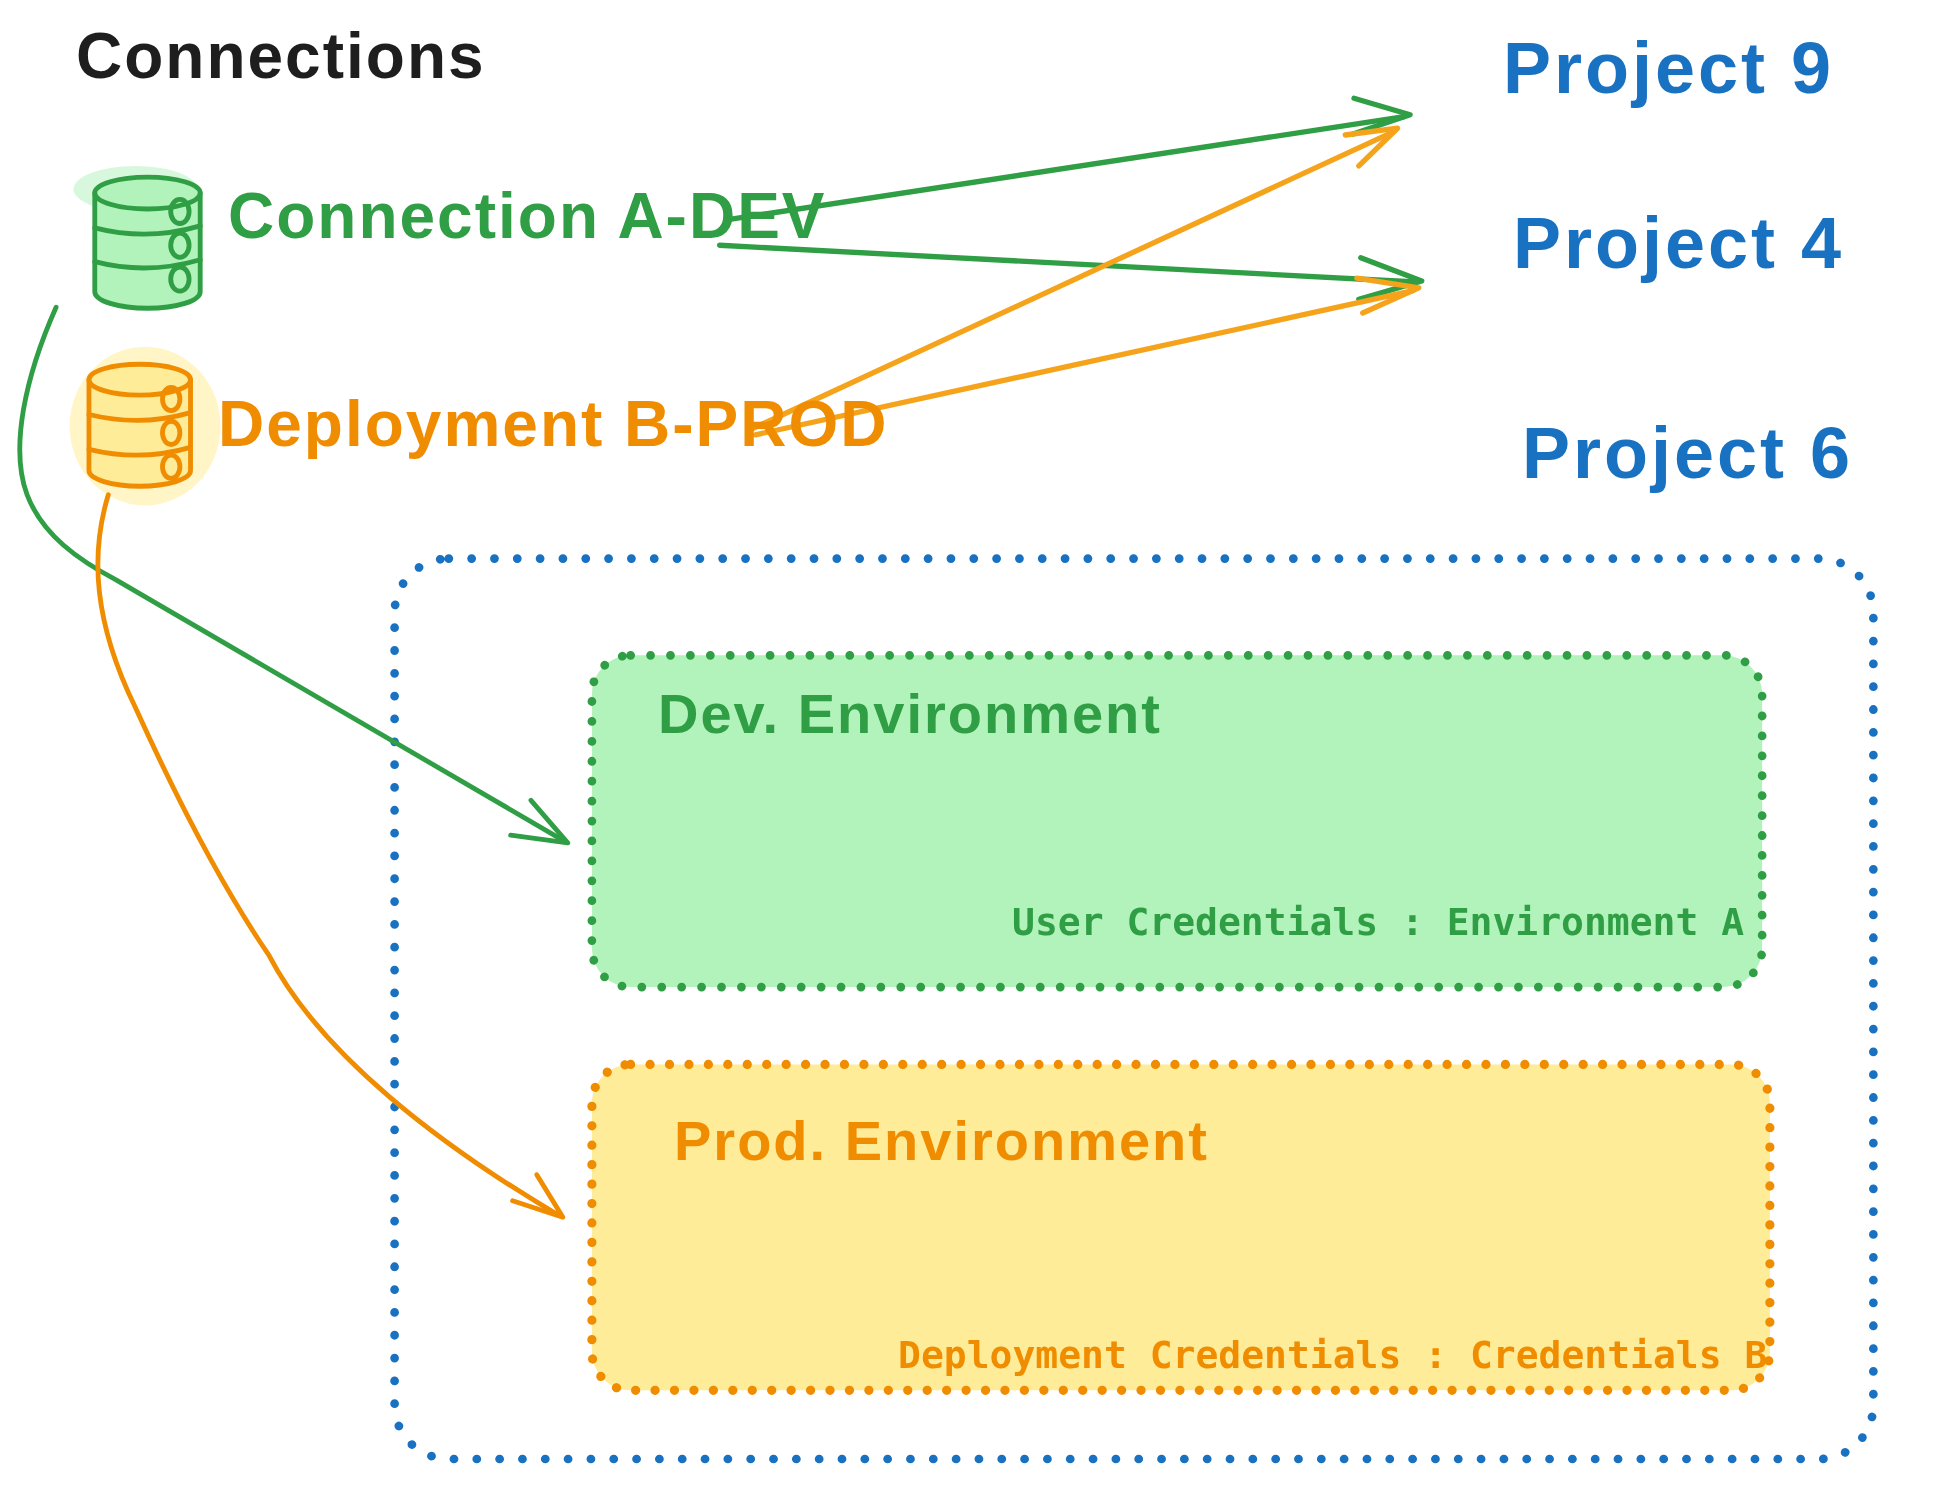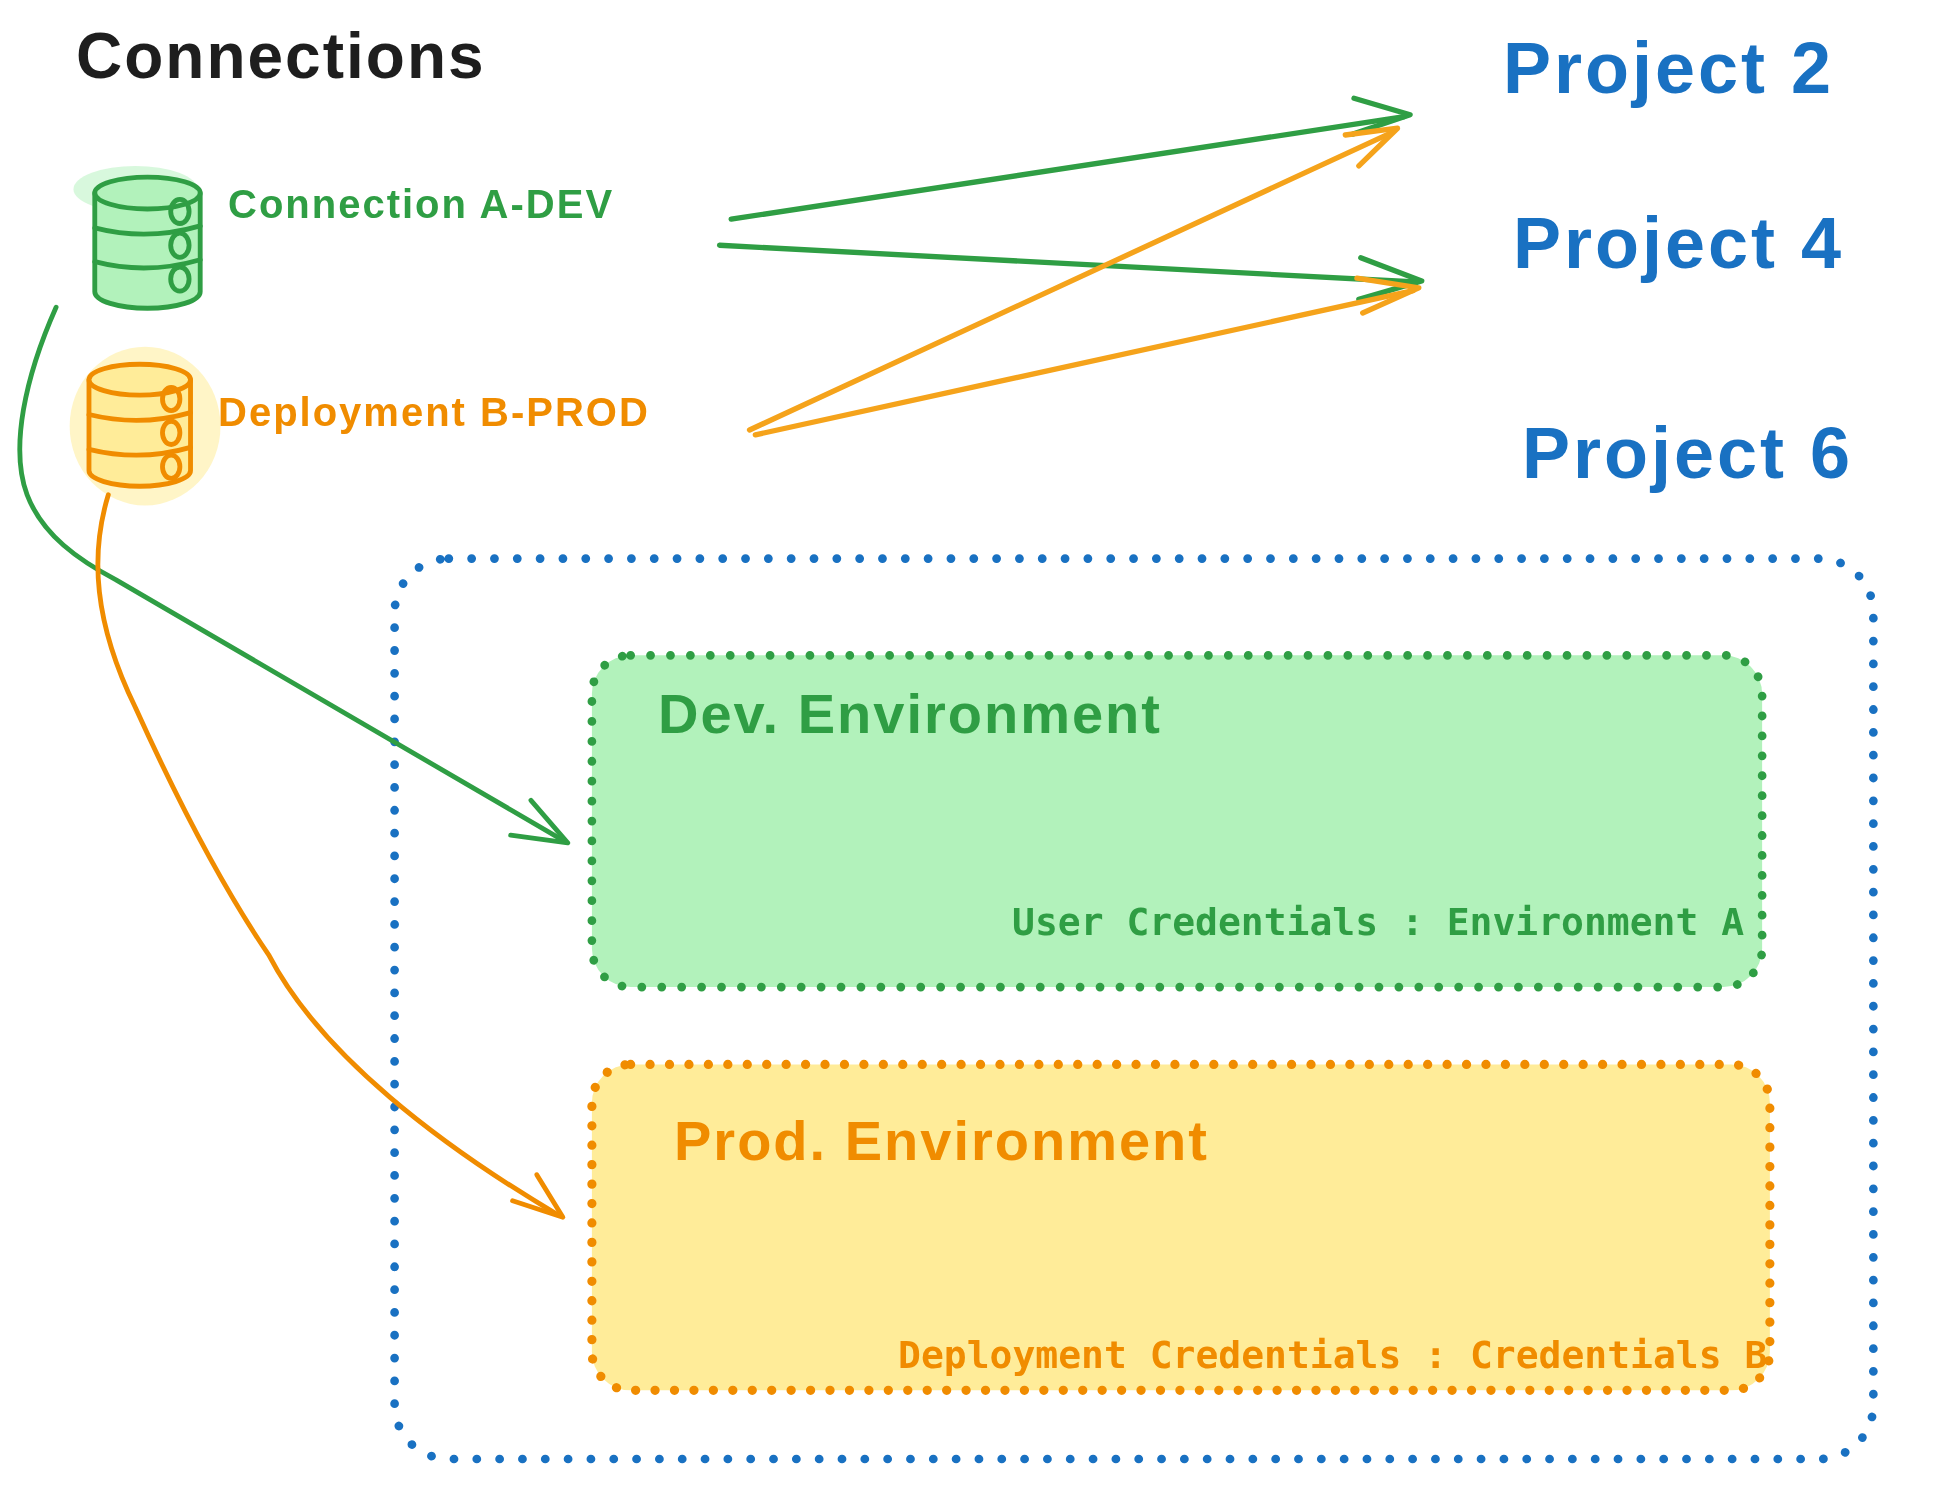--- a/index.html
+++ b/index.html
@@ -12,21 +12,21 @@
   }
   .layer{position:absolute;left:0;top:0;width:100%;height:100%;}
   .label{
     position:absolute;
     line-height:1;
     white-space:nowrap;
     font-weight:700;
     letter-spacing:2px;
   }
   .title{left:76px;top:24px;font-size:64px;color:var(--ink);}
-  .conn-label{font-size:40px;}
+  .conn-label{font-size:64px;}
   .conn-a{left:228px;top:184px;color:var(--green);}
   .conn-b{left:218px;top:392px;color:var(--orange);}
   .project-label{font-size:72px;color:var(--blue);letter-spacing:3px;}
   .p3{left:1503px;top:32px;}
   .p2{left:1513px;top:207px;}
   .p1{left:1522px;top:417px;}
   .env-title{font-size:56px;}
   .dev-title{left:658px;top:686px;color:var(--green);}
   .prod-title{left:674px;top:1113px;color:var(--orange);}
   .creds{
@@ -101,21 +101,21 @@
       <path d="M 555,1189 L 582,1233 L 530,1216"></path>
     </g>
   </svg>
 
   <div class="label title">Connections</div>
 
   <div class="label conn-label conn-a">Connection A-DEV</div>
 
   <div class="label conn-label conn-b">Deployment B-PROD</div>
 
-  <div class="label project-label p3">Project 2</div>
+  <div class="label project-label p3">Project 9</div>
 
   <div class="label project-label p2">Project 4</div>
 
   <div class="label project-label p1">Project 6</div>
 
   <div class="label env-title dev-title">Dev. Environment</div>
 
   <div class="label creds dev-creds">User Credentials : Environment A</div>
 
   <div class="label creds prod-creds">Deployment Credentials : Credentials B</div>

